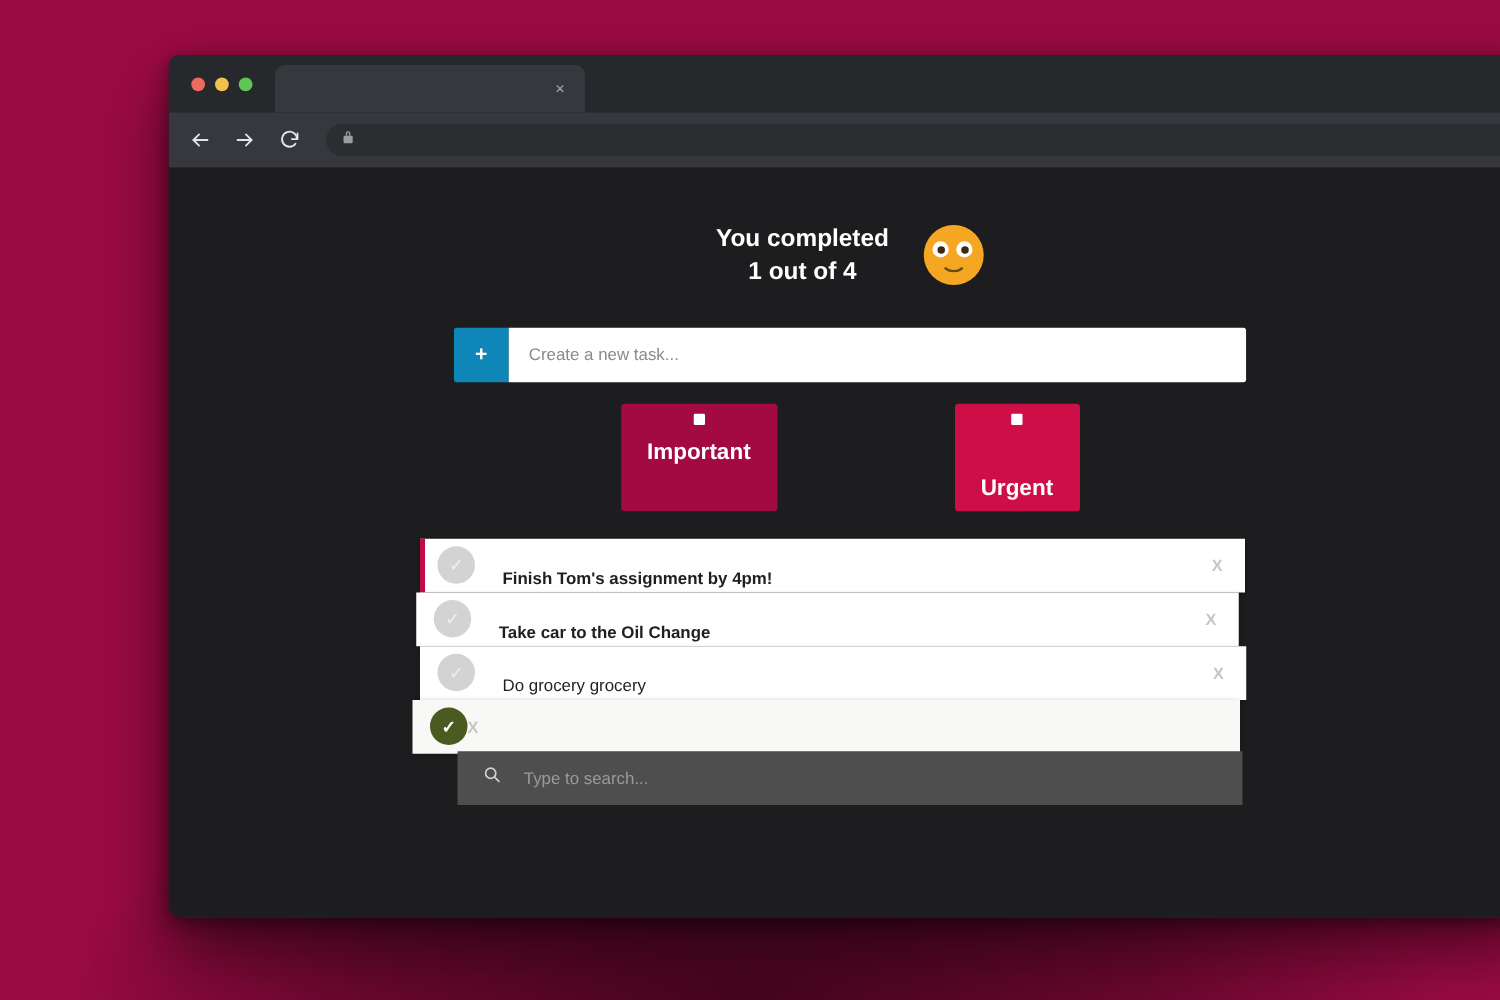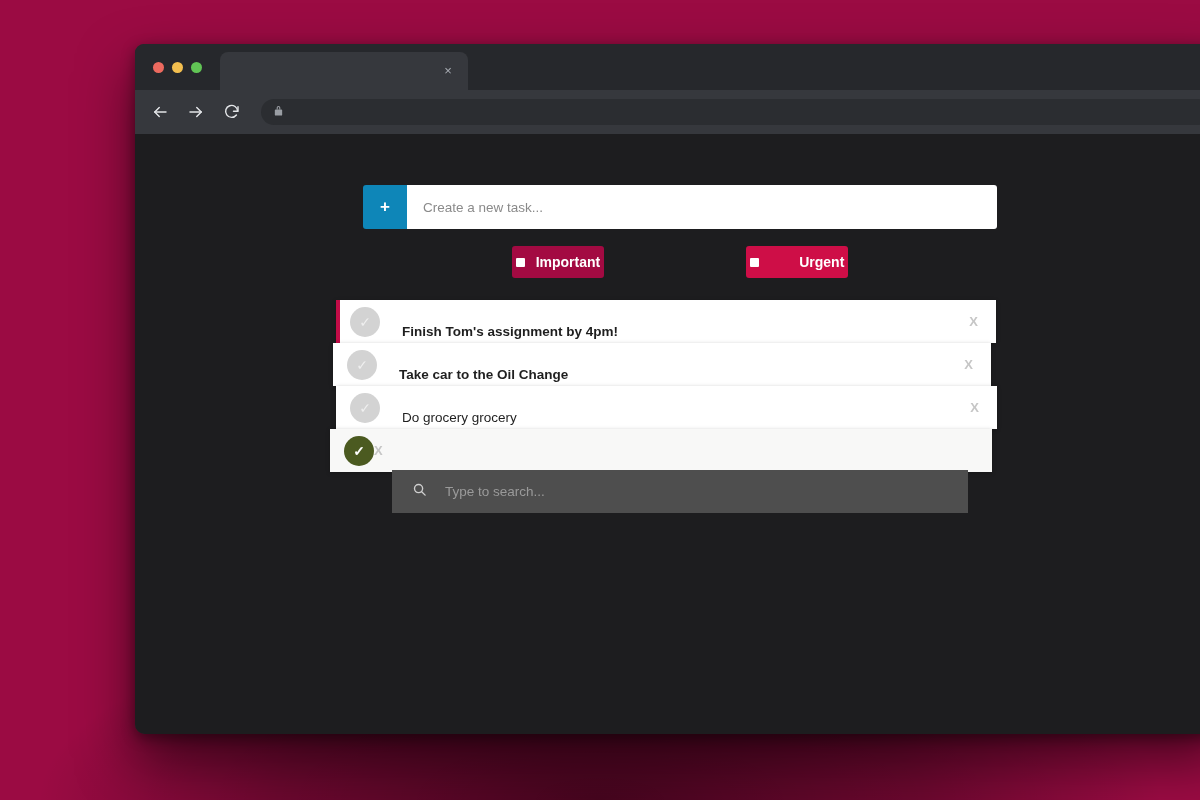--- a/index.html
+++ b/index.html
@@ -132,23 +132,24 @@
     flex:1; background:#ffffff; border:none; outline:none;
     padding:0 16px; font-size:13.5px; color:#3a3a3a;
     font-family:"Liberation Sans", sans-serif;
   }
   #new-task-input::placeholder { color:#8a8a8a; }
 
   
   #filters { margin-top:17px; display:flex; justify-content:center; gap:142px; }
   .filter-btn {
     display:flex; align-items:center; gap:11px;
-    padding:8px 4px; border:none; border-radius:3px;
-    color:#ffffff; font-size:14px; font-weight:bold; cursor:pointer;
+    padding:8px 21px; border:none; border-radius:3px;
+    color:#ffffff; font-size:18px; font-weight:bold; cursor:pointer;
     font-family:"Liberation Sans", sans-serif;
+    flex-direction:column;
   }
   #btn-important { background:#A30A42; }
   #btn-urgent    { background:#CE0E47;gap:40px; }
   .mini-box { width:9px; height:9px; background:#ffffff; border-radius:1px; flex:none; }
 
   
   #task-list { margin:22px auto 0; width:700px; position:relative; }
   .task-row {
     position:relative; height:43px;
     background:#ffffff;
@@ -177,21 +178,21 @@
   }
   .task-label.bold { font-weight:bold; }
   .task-label.struck { text-decoration:line-through; color:#4a4a4a; }
   .task-x {
     margin-right:18px; color:#c6c6c6; font-size:13px; font-weight:bold;
     cursor:pointer; user-select:none;
   }
 
   
   #search-bar {
-    margin:0 auto; width:576px; height:43px;
+    margin:0 auto; width:628px; height:43px;
     background:#4e4e4e;
     display:flex; align-items:center; padding:0 20px; gap:18px;
     position:relative; top:-2px;
   }
   #search-input {
     flex:1; background:transparent; border:none; outline:none;
     color:#cfcfcf; font-size:13.5px;
     font-family:"Liberation Sans", sans-serif;
   }
   #search-input::placeholder { color:#9a9a9a; }
@@ -245,20 +246,33 @@
             <path d="M8 11V7a4 4 0 0 1 8 0v4h-2.4V7a1.6 1.6 0 0 0-3.2 0v4z"></path>
           </svg>
       </span>
       <span class="urltext"></span>
     </div>
   </div>
 
   <div id="page">
 
     <div id="hero">
+      <div id="status">
+        <div id="status-text">You completed
+1 out of 4</div>
+        <div id="face">
+          <span class="eye l">
+              <span class="pupil"></span>
+            </span>
+          <span class="eye r">
+              <span class="pupil"></span>
+            </span>
+          <span class="mouth"></span>
+        </div>
+      </div>
     </div>
 
     <div id="create-row">
       <div id="add-btn">+</div>
       <input id="new-task-input" type="text" placeholder="Create a new task..." style="">
     </div>
 
     <div id="filters">
       <button id="btn-important" class="filter-btn">
         <span class="mini-box"></span>

